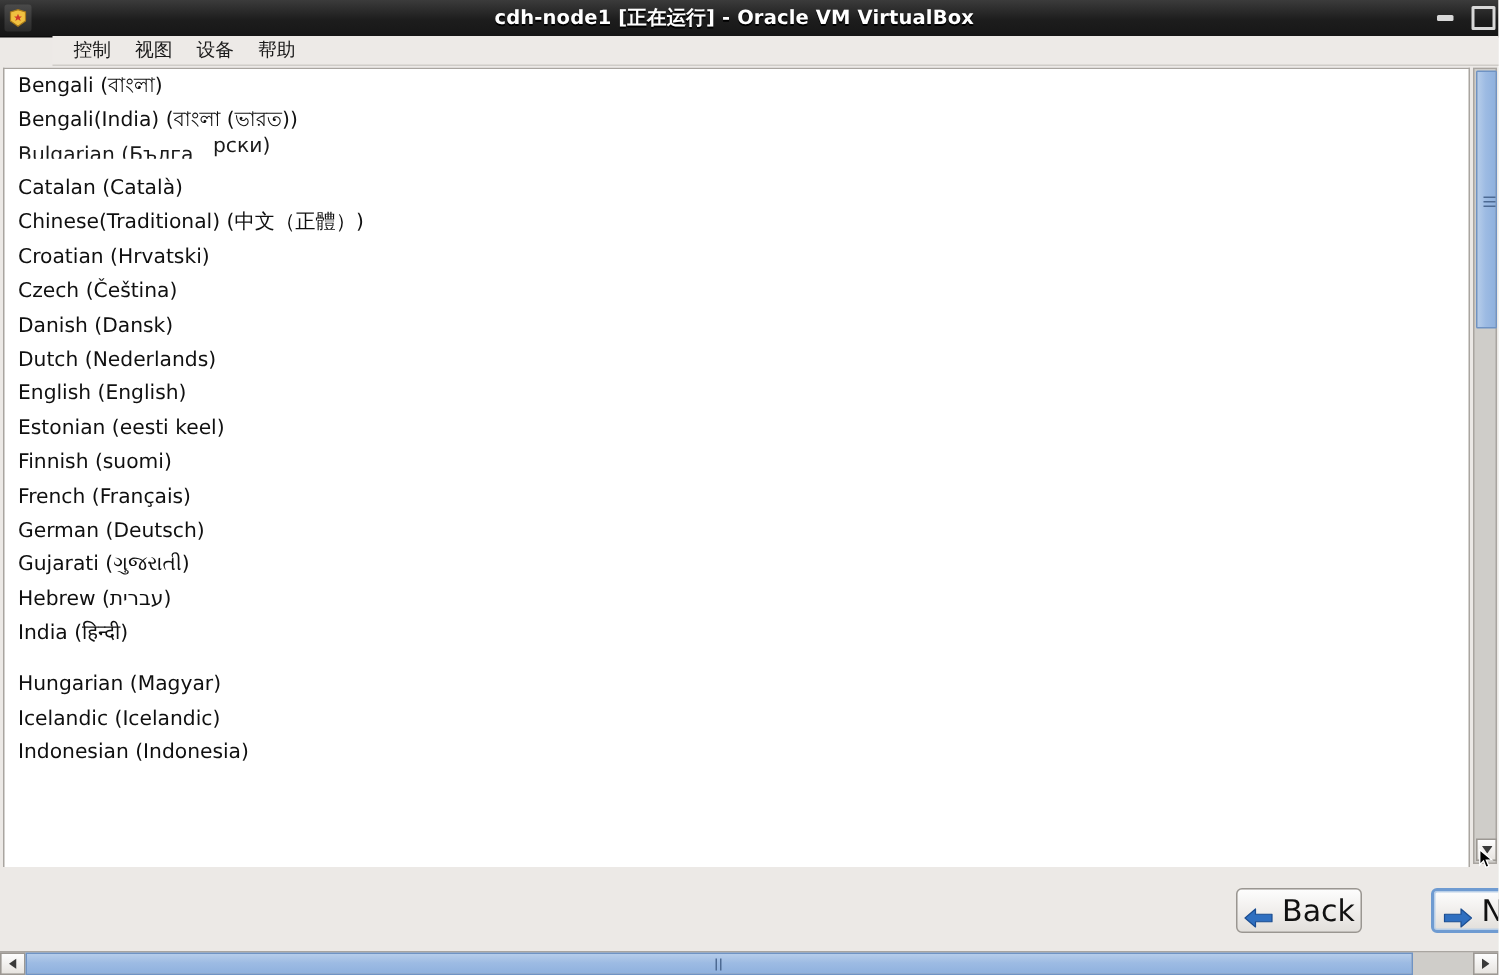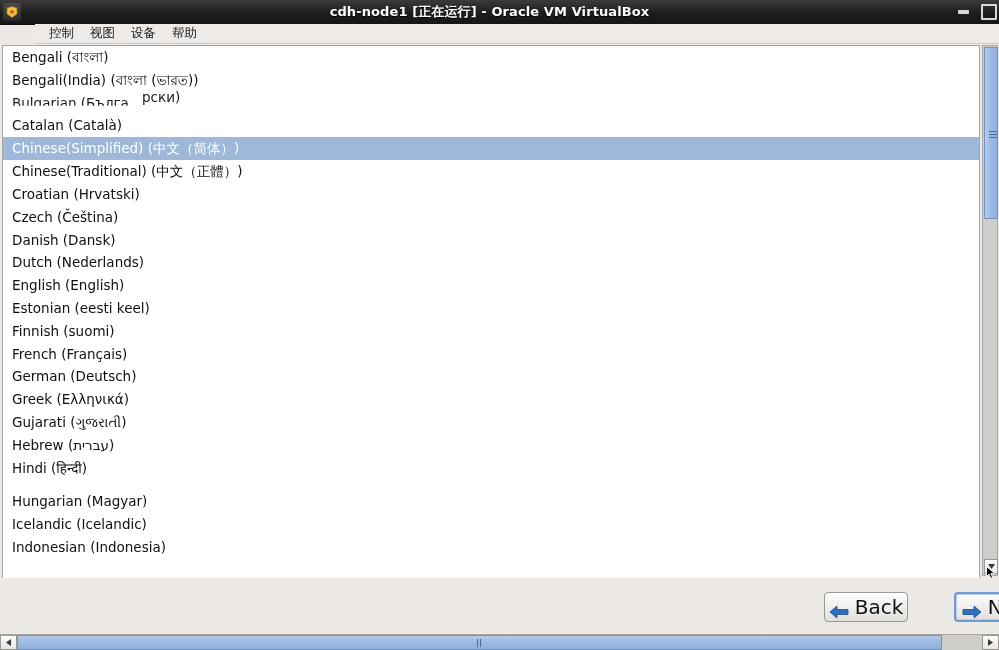--- a/index.html
+++ b/index.html
@@ -173,35 +173,33 @@
   <div class="guest">
 
     <div class="listbox" id="language-listbox">
         <div class="lrow"><span>Bengali (বাংলা)</span></div>
         <div class="lrow"><span>Bengali(India) (বাংলা (ভারত))</span></div>
         <div class="lrow glitch">
           <span class="under">Bulgarian (Бълга</span>
           <span class="over">рски)</span>
         </div>
         <div class="lrow"><span>Catalan (Català)</span></div>
-        <div class="lrow selected"><span>Chinese(Simplified) (中文（简体）)</span></div>
         <div class="lrow"><span>Chinese(Traditional) (中文（正體）)</span></div>
         <div class="lrow"><span>Croatian (Hrvatski)</span></div>
         <div class="lrow"><span>Czech (Čeština)</span></div>
         <div class="lrow"><span>Danish (Dansk)</span></div>
         <div class="lrow"><span>Dutch (Nederlands)</span></div>
         <div class="lrow"><span>English (English)</span></div>
         <div class="lrow"><span>Estonian (eesti keel)</span></div>
         <div class="lrow"><span>Finnish (suomi)</span></div>
         <div class="lrow"><span>French (Français)</span></div>
         <div class="lrow"><span>German (Deutsch)</span></div>
-        <div class="lrow"><span>Greek (Ελληνικά)</span></div>
         <div class="lrow"><span>Gujarati (ગુજરાતી)</span></div>
         <div class="lrow"><span>Hebrew (עברית)</span></div>
-        <div class="lrow"><span>Hindi (हिन्दी)</span></div>
+        <div class="lrow"><span>India (हिन्दी)</span></div>
         <div class="gap-row"></div>
         <div class="lrow"><span>Hungarian (Magyar)</span></div>
         <div class="lrow"><span>Icelandic (Icelandic)</span></div>
         <div class="lrow clipped-bottom"><span>Indonesian (Indonesia)</span></div>
       </div>
 
     <div class="vsb">
       <div class="vsb-thumb">
         <div class="vsb-grip">
           <i></i>

